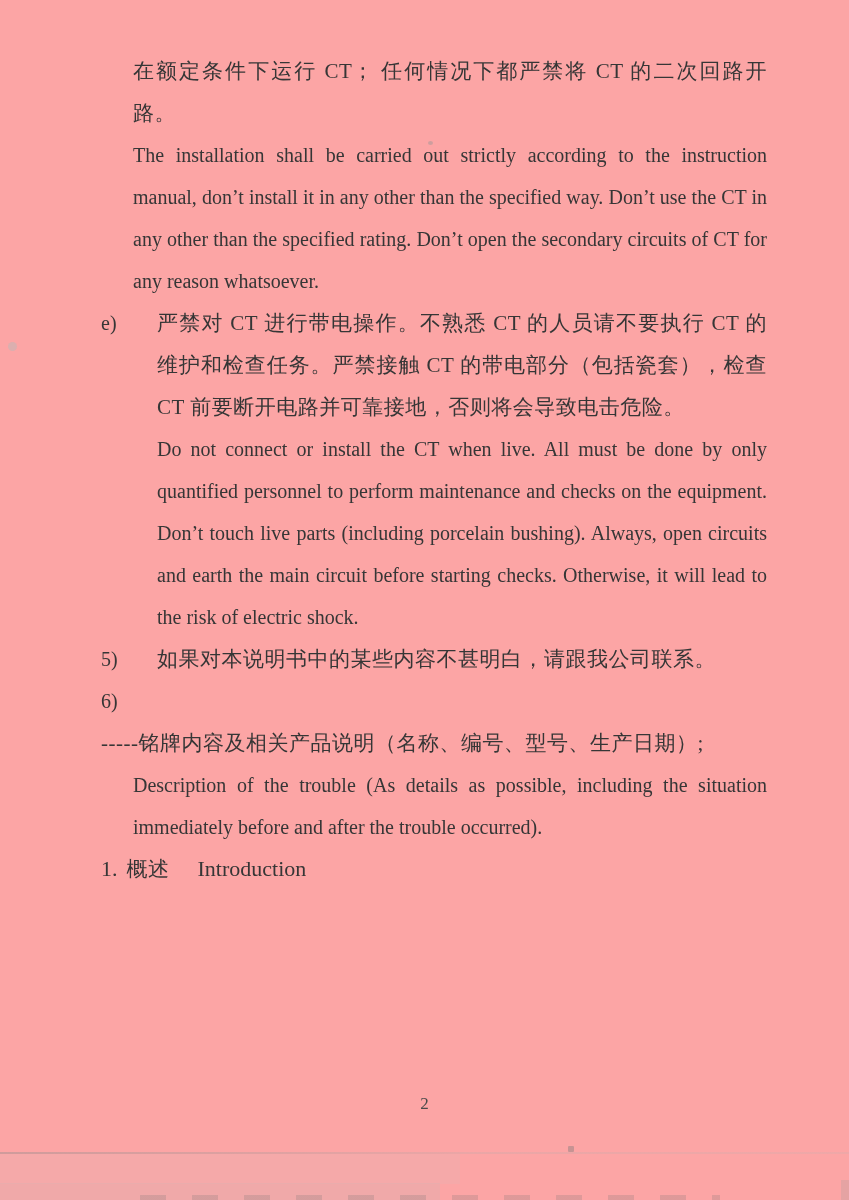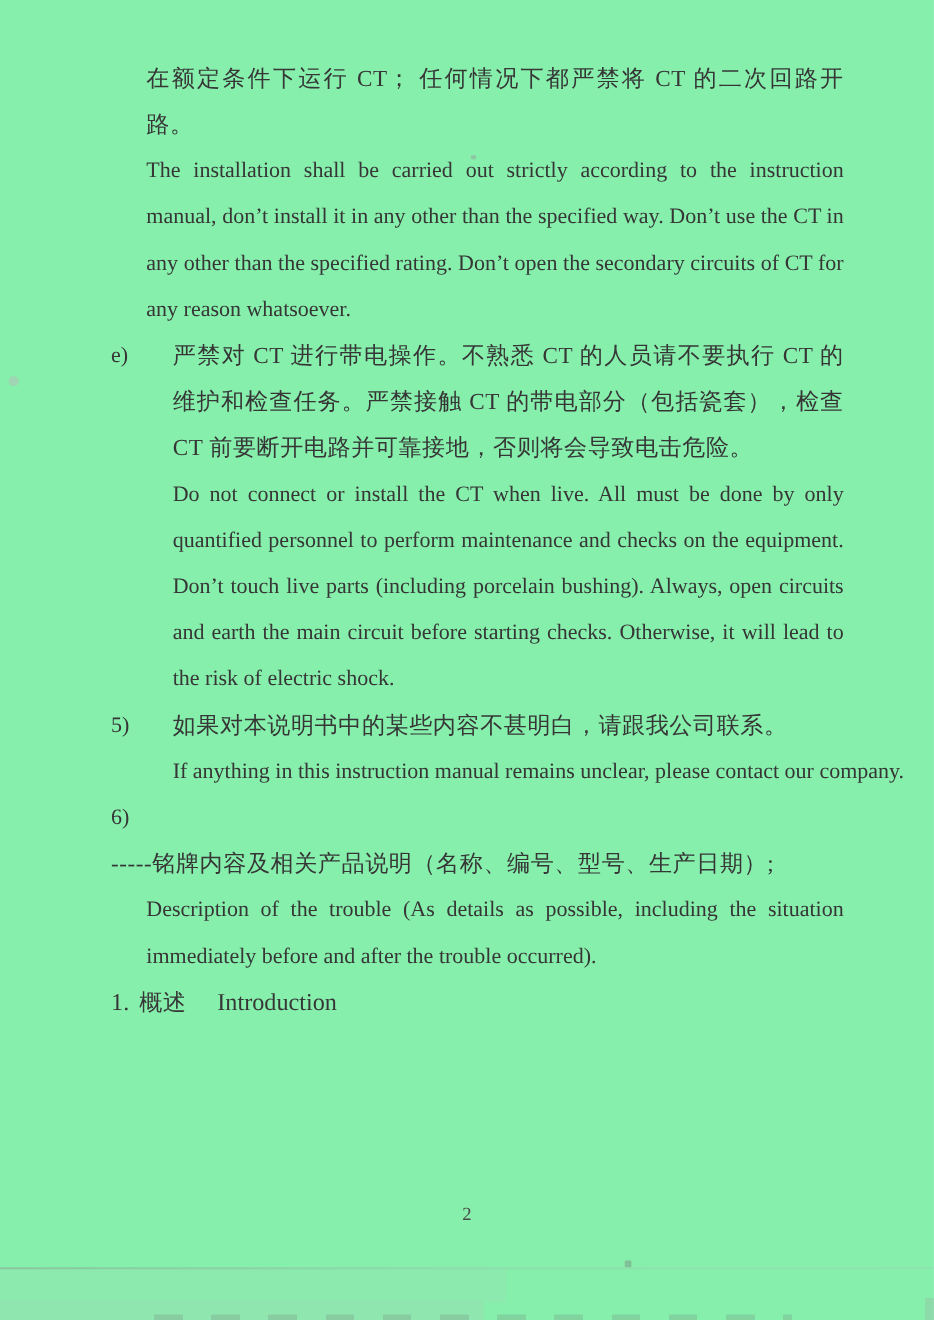--- a/index.html
+++ b/index.html
@@ -5,21 +5,21 @@
   html, body {
     margin: 0;
     padding: 0;
     background: #f4f4f4;
   }
   .page {
     position: relative;
     width: 849px;
     height: 1200px;
     margin: 0 auto;
-    background: #86efac;
+    background: #fca5a5;
     overflow: hidden;
     font-family: "Liberation Serif", "DejaVu Serif", serif;
     color: #363636;
   }
   .content {
     position: absolute;
     top: 50px;
     left: 101px;
     right: 82px;
   }
@@ -100,21 +100,20 @@
       <div class="body">
         <p class="zh">严禁对 CT 进行带电操作。不熟悉 CT 的人员请不要执行 CT 的维护和检查任务。严禁接触 CT 的带电部分（包括瓷套），检查 CT 前要断开电路并可靠接地，否则将会导致电击危险。</p>
         <p>Do not connect or install the CT when live. All must be done by only quantified personnel to perform maintenance and checks on the equipment. Don’t touch live parts (including porcelain bushing). Always, open circuits and earth the main circuit before starting checks. Otherwise, it will lead to the risk of electric shock.</p>
       </div>
     </div>
 
     <div class="li">
       <span class="marker">5)</span>
       <div class="body">
         <p class="zh">如果对本说明书中的某些内容不甚明白，请跟我公司联系。</p>
-        <p class="oneline">If anything in this instruction manual remains unclear, please contact our company.</p>
       </div>
     </div>
 
     <div class="li">
       <span class="marker">6)</span>
       <div class="body">
       </div>
     </div>
 
     <p class="zh">-----铭牌内容及相关产品说明（名称、编号、型号、生产日期）;</p>

